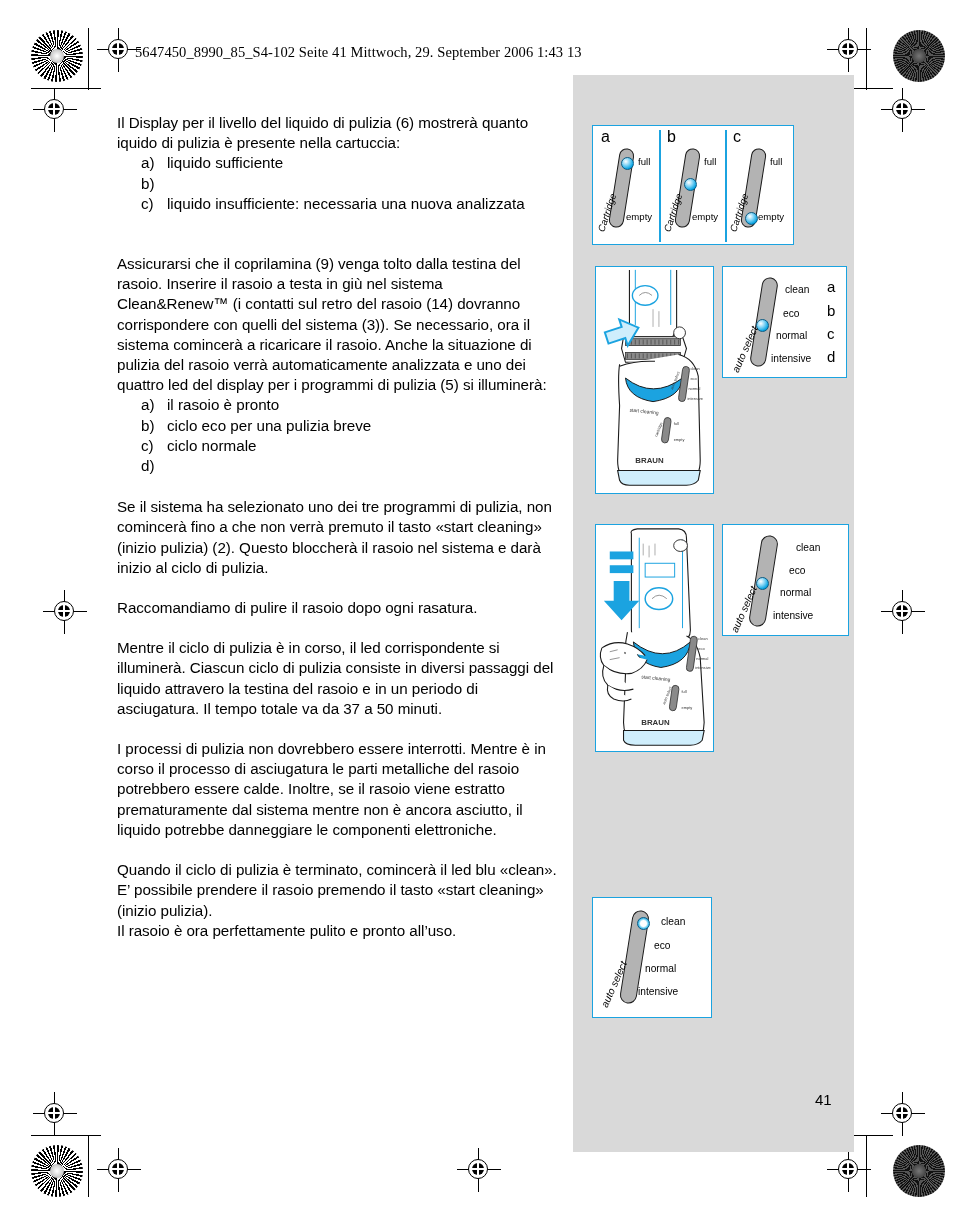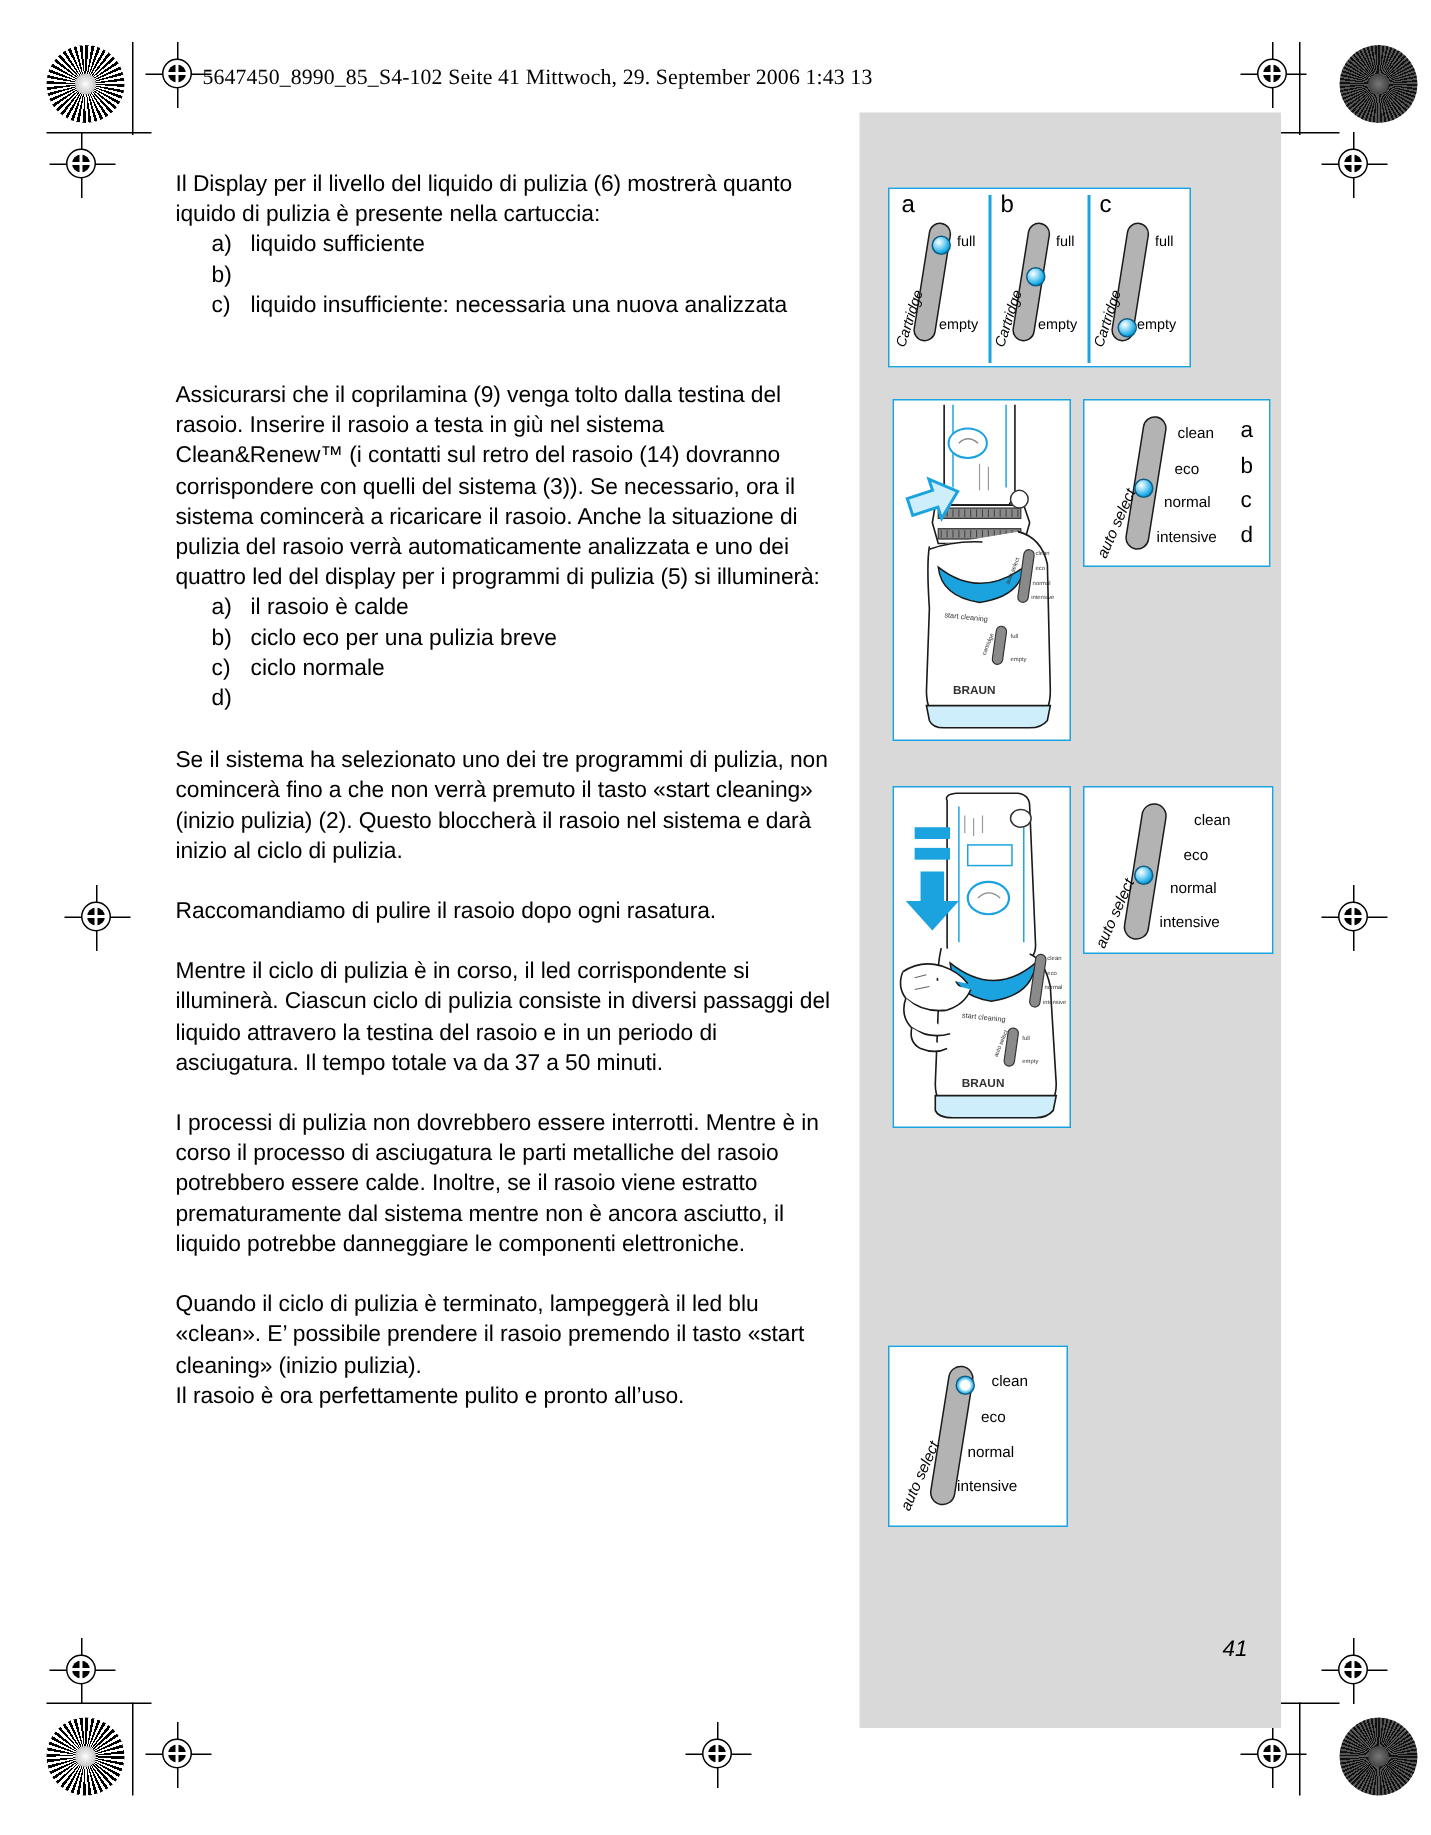--- a/index.html
+++ b/index.html
@@ -245,21 +245,20 @@
   #panel-device-press  { left: 595px; top: 524px; width: 119px; height: 228px; }
   .device-svg { display: block; width: 100%; height: 100%; }
 
   
   .page-number {
     position: absolute;
     left: 815px;
     top: 1091px;
     font-size: 15px;
     color: #000;
-    font-style: italic;
   }
 </style>
 </head>
 <body>
 
 <div class="rosette" style="left:31px; top:30px;"></div>
 <div class="rosette dark" style="left:893px; top:30px;"></div>
 <div class="rosette" style="left:31px; top:1145px;"></div>
 <div class="rosette dark" style="left:893px; top:1145px;"></div>
 
@@ -359,21 +358,21 @@
       <span>liquido insufficiente: necessaria una nuova analizzata</span>
     </div>
   </div>
 
   <div class="gap-lg"></div>
 
   <p class="para">Assicurarsi che il coprilamina (9) venga tolto dalla testina del rasoio. Inserire il rasoio a testa in giù nel sistema Clean&amp;Renew™ (i contatti sul retro del rasoio (14) dovranno corrispondere con quelli del sistema (3)). Se necessario, ora il sistema comincerà a ricaricare il rasoio. Anche la situazione di pulizia del rasoio verrà automaticamente analizzata e uno dei quattro led del display per i programmi di pulizia (5) si illuminerà:</p>
   <div>
     <div class="listrow">
       <span class="marker">a)</span>
-      <span>il rasoio è calde</span>
+      <span>il rasoio è pronto</span>
     </div>
     <div class="listrow">
       <span class="marker">b)</span>
       <span>ciclo eco per una pulizia breve</span>
     </div>
     <div class="listrow">
       <span class="marker">c)</span>
       <span>ciclo normale</span>
     </div>
     <div class="listrow">
@@ -392,21 +391,21 @@
   <div class="gap-sm"></div>
 
   <p class="para">Mentre il ciclo di pulizia è in corso, il led corrispondente si illuminerà. Ciascun ciclo di pulizia consiste in diversi passaggi del liquido attravero la testina del rasoio e in un periodo di asciugatura. Il tempo totale va da 37 a 50 minuti.</p>
 
   <div class="gap-sm"></div>
 
   <p class="para bold">I processi di pulizia non dovrebbero essere interrotti. Mentre è in corso il processo di asciugatura le parti metalliche del rasoio potrebbero essere calde. Inoltre, se il rasoio viene estratto prematuramente dal sistema mentre non è ancora asciutto, il liquido potrebbe danneggiare le componenti elettroniche.</p>
 
   <div class="gap-sm"></div>
 
-  <p class="para">Quando il ciclo di pulizia è terminato, lampeggerà il led blu «clean». E’ possibile prendere il rasoio premendo il tasto «start cleaning» (inizio pulizia).</p>
+  <p class="para">Quando il ciclo di pulizia è terminato, comincerà il led blu «clean». E’ possibile prendere il rasoio premendo il tasto «start cleaning» (inizio pulizia).</p>
   <p class="para">Il rasoio è ora perfettamente pulito e pronto all’uso.</p>
 </div>
 
 <div class="illu-box" id="panel-cartridge">
 
   <div class="cart-divider" style="left:66px;"></div>
   <div class="cart-divider" style="left:132px;"></div>
 
   <div class="cart-cell" style="left:0px;">
     <span class="cell-letter">a</span>

